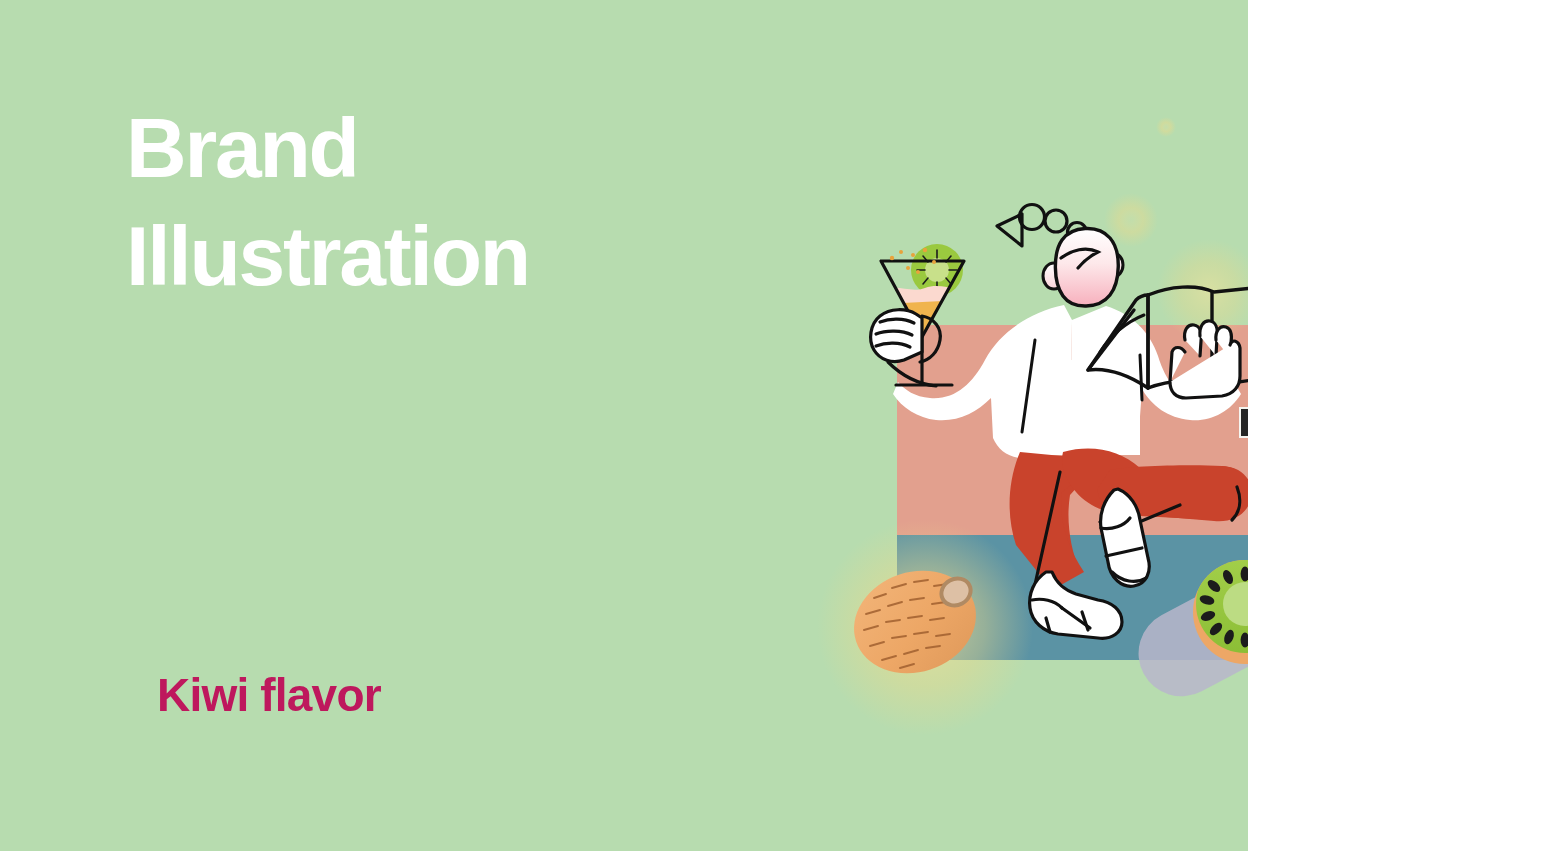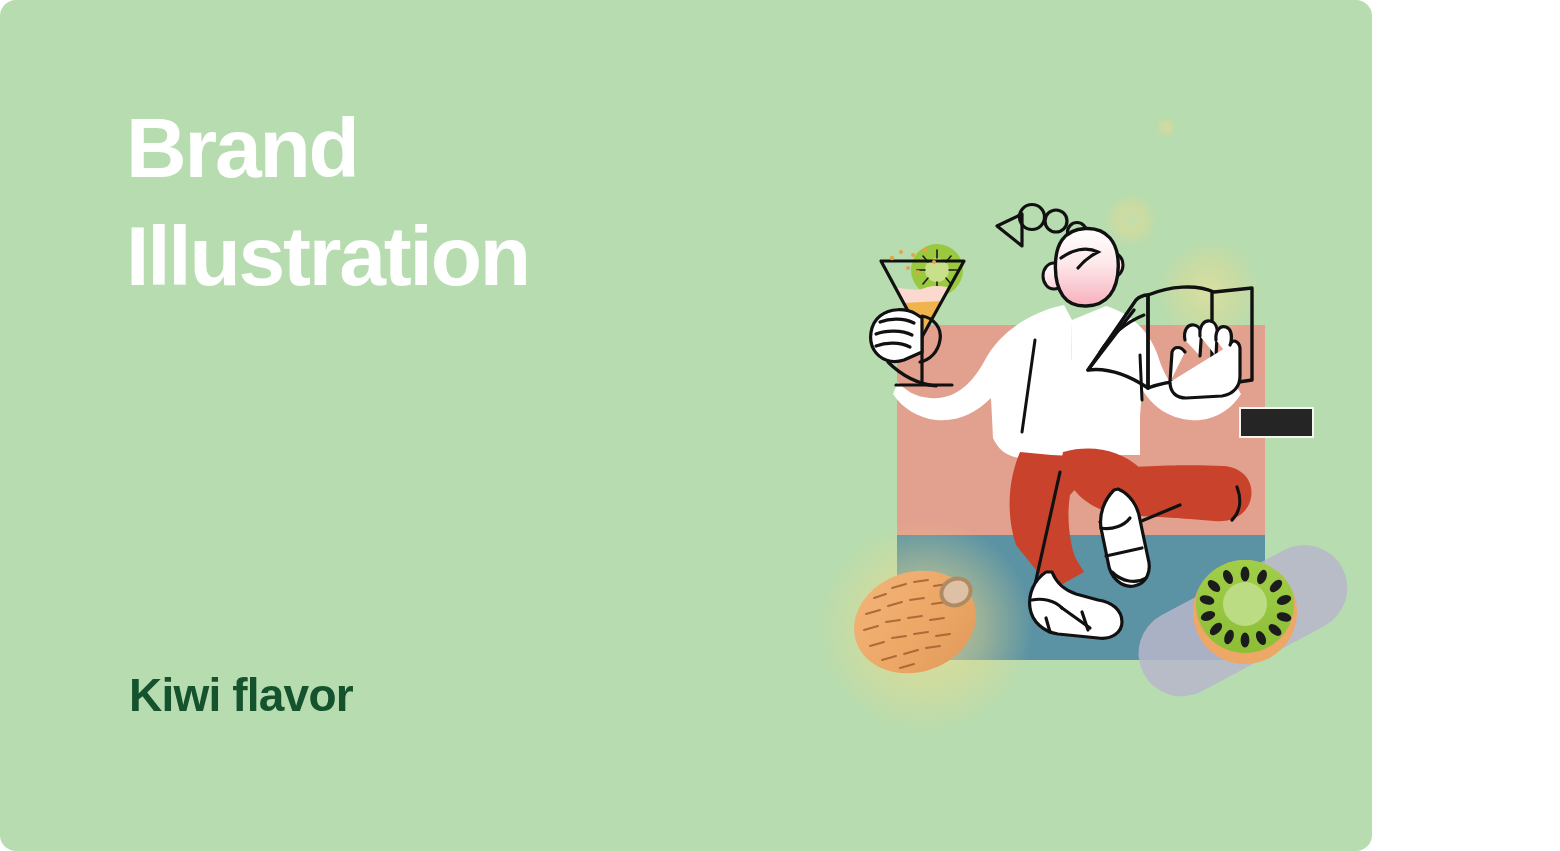--- a/index.html
+++ b/index.html
@@ -2,25 +2,24 @@
 <html><head>
 <meta charset="utf-8">
 <style>
   html, body {
     margin: 0;
     padding: 0;
     background: #ffffff;
   }
   #canvas {
     position: relative;
-    width: 1372px;
+    width: 1248px;
     height: 851px;
     overflow: hidden;
     font-family: "Liberation Sans", sans-serif;
-    border-radius: 16px;
   }
   #bg-fill {
     position: absolute;
     inset: 0;
     background: #b7dcaf;
   }
   #text-block {
     position: absolute;
     left: 126px;
     top: 95px;
@@ -334,15 +333,15 @@
         <ellipse cx="1228" cy="577" rx="4.4" ry="7.5" transform="rotate(336 1228 577)"></ellipse>
       </g>
     </g>
   </svg>
 
   <div id="text-block">
     <h1 id="headline" style="color: rgb(255, 255, 255);">Brand
 Illustration</h1>
   </div>
 
-  <p id="subtitle" style="color: #14532d;">Kiwi flavor</p>
+  <p id="subtitle" style="color: #be185d; margin-left: 28px;">Kiwi flavor</p>
 
 </div>
 
 </body></html>

